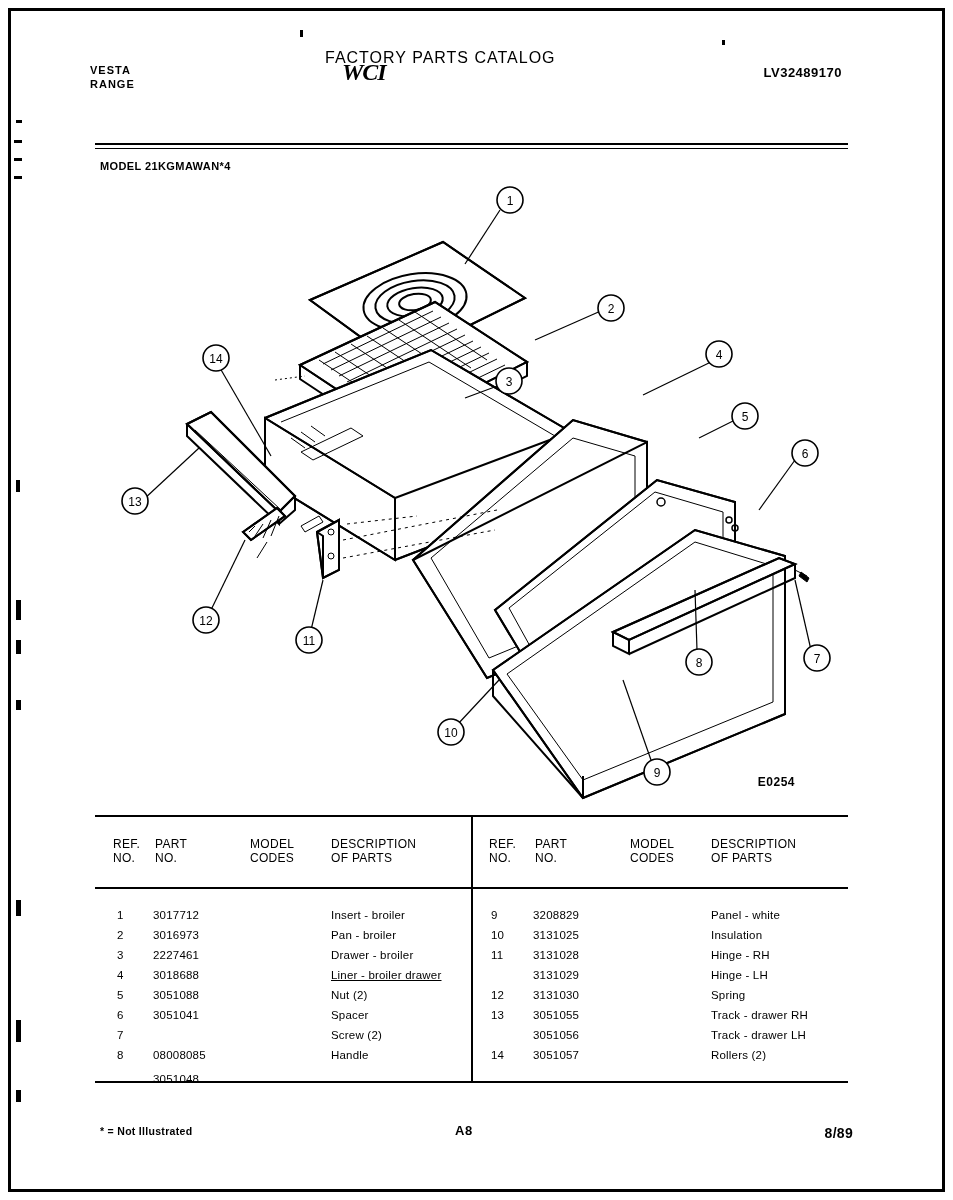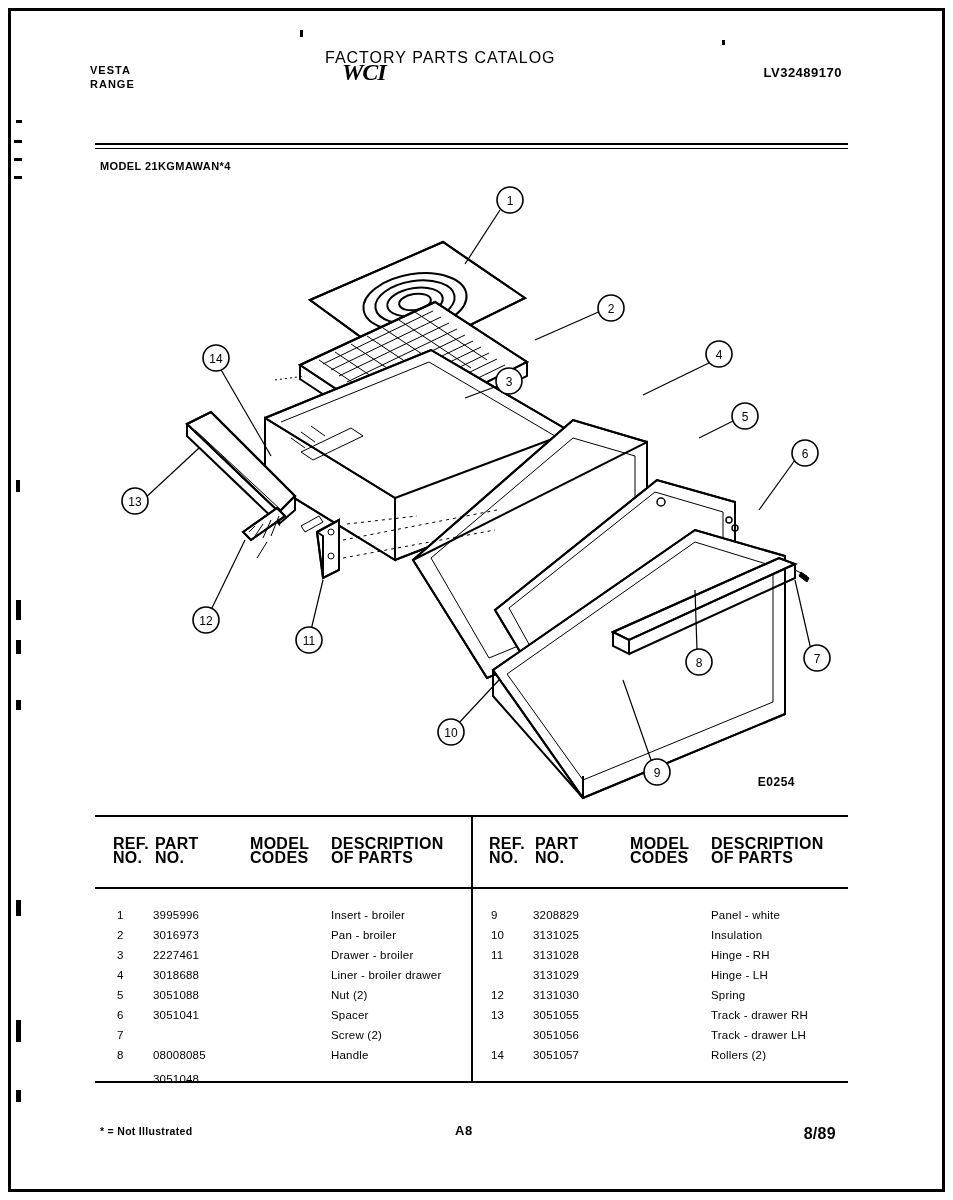--- a/index.html
+++ b/index.html
@@ -144,22 +144,22 @@
     position: absolute; left: 0; top: 72px; width: 753px; border-top: 2px solid #000;
   }
   .tbl-bottom {
     position: absolute; left: 0; top: 266px; width: 753px; border-top: 2px solid #000;
   }
   .tbl-divider {
     position: absolute; left: 376px; top: 2px; height: 266px; border-left: 2px solid #000;
   }
   .col-head {
     position: absolute;
-    font-size: 16px;
-    font-weight: bold;
+    font-size: 12px;
+    font-weight: normal;
     line-height: 14px;
     letter-spacing: 0.3px;
   }
   .cell {
     position: absolute;
     font-size: 11.5px;
     letter-spacing: 0.2px;
     white-space: nowrap;
   }
   .footer-note {
@@ -173,23 +173,23 @@
   .footer-page {
     position: absolute;
     left: 455px;
     top: 1123px;
     font-size: 13px;
     font-weight: bold;
     letter-spacing: 0.5px;
   }
   .footer-date {
     position: absolute;
-    right: 117px;
+    right: 100px;
     top: 1125px;
-    font-size: 16px;
+    font-size: 14px;
     font-weight: bold;
     letter-spacing: 0.3px;
   }
 </style>
 </head>
 <body>
 
 <div class="page">
 
   <div class="scan-border"></div>
@@ -437,38 +437,38 @@
     <div class="col-head" style="left:535px;top:22px;">
       <div>MODEL</div>
       <div>CODES</div>
     </div>
     <div class="col-head" style="left:616px;top:22px;">
       <div>DESCRIPTION</div>
       <div>OF PARTS</div>
     </div>
 
     <div class="cell" style="left:22px;top:94px;">1</div>
-    <div class="cell" style="left:58px;top:94px;">3995996</div>
+    <div class="cell" style="left:58px;top:94px;">3017712</div>
     <div class="cell" style="left:155px;top:94px;"></div>
     <div class="cell" style="left:236px;top:94px;">Insert - broiler</div>
 
     <div class="cell" style="left:22px;top:114px;">2</div>
     <div class="cell" style="left:58px;top:114px;">3016973</div>
     <div class="cell" style="left:155px;top:114px;"></div>
     <div class="cell" style="left:236px;top:114px;">Pan - broiler</div>
 
     <div class="cell" style="left:22px;top:134px;">3</div>
     <div class="cell" style="left:58px;top:134px;">2227461</div>
     <div class="cell" style="left:155px;top:134px;"></div>
     <div class="cell" style="left:236px;top:134px;">Drawer - broiler</div>
 
     <div class="cell" style="left:22px;top:154px;">4</div>
     <div class="cell" style="left:58px;top:154px;">3018688</div>
     <div class="cell" style="left:155px;top:154px;"></div>
-    <div class="cell" style="left:236px;top:154px;">Liner - broiler drawer</div>
+    <div class="cell" style="left:236px;top:154px;text-decoration:underline;">Liner - broiler drawer</div>
 
     <div class="cell" style="left:22px;top:174px;">5</div>
     <div class="cell" style="left:58px;top:174px;">3051088</div>
     <div class="cell" style="left:155px;top:174px;"></div>
     <div class="cell" style="left:236px;top:174px;">Nut (2)</div>
 
     <div class="cell" style="left:22px;top:194px;">6</div>
     <div class="cell" style="left:58px;top:194px;">3051041</div>
     <div class="cell" style="left:155px;top:194px;"></div>
     <div class="cell" style="left:236px;top:194px;">Spacer</div>

